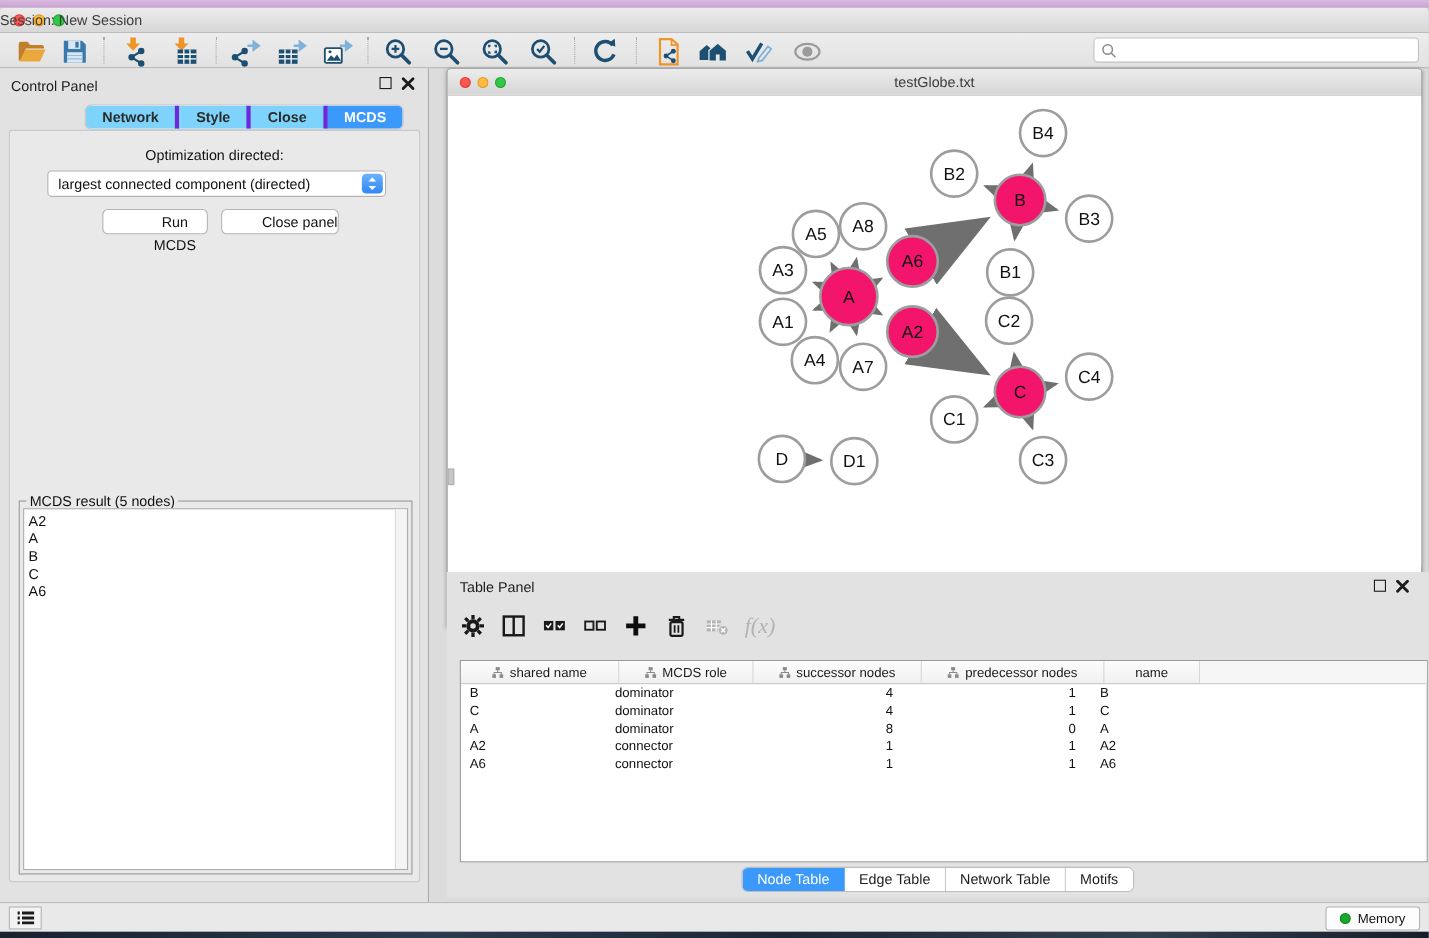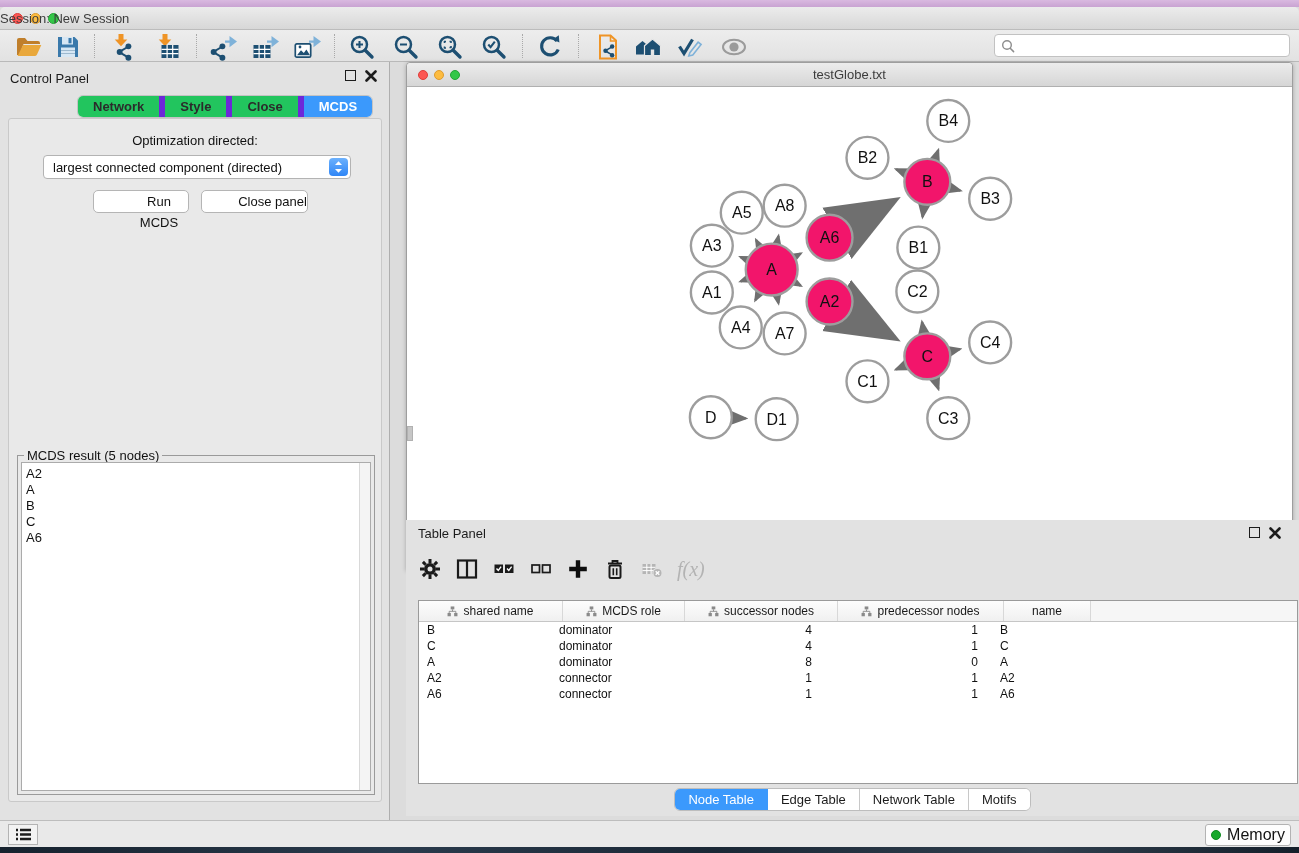--- a/index.html
+++ b/index.html
@@ -40,21 +40,21 @@
   .control-panel { position:absolute; left:0; top:62px; width:390px; height:758px;
     background:#e2e2e2; border-right:1px solid #aeaeae; }
   .panel-title { font-size:13px; color:#1c1c1c; }
   .panel-btns { position:absolute; top:8px; display:flex; gap:9px; }
   .float-ico { width:11px; height:11px; border:1.6px solid #1c1c1c; background:transparent; cursor:pointer; }
   .close-ico { width:12px; height:12px; cursor:pointer; }
 
   .seg-tabs { position:absolute; display:flex; background:#fff; border:1px solid #c3c3c3;
     border-radius:6px; overflow:hidden; height:23px; }
   .seg-tab { padding:0 15px; line-height:21px; font-size:13px; font-weight:bold; color:#2b2b2b;
-    border-right:6px solid #6d28d9; cursor:pointer; background:#22c55e; }
+    border-right:4px solid #6d28d9; cursor:pointer; background:#7dd3fc; }
   .seg-tab:last-child { border-right:none; }
   .seg-tab.sel { background:#3b99fc; color:#fff; border-right-color:#3b99fc; }
 
   .cp-content { position:absolute; left:8px; top:56px; width:374px; height:684px;
     background:#e9e9e9; border:1px solid #c9c9c9; border-radius:3px; }
   .opt-label { position:absolute; left:0; right:0; top:14px; text-align:center; font-size:13px; color:#111; }
   .dropdown { position:absolute; left:34px; top:36px; width:308px; height:24px; background:#fff;
     border:1px solid #b3b3b3; border-radius:4px; cursor:pointer; }
   .dropdown .dd-text { position:absolute; left:9px; top:4px; font-size:13px; color:#111; white-space:nowrap; }
   .dropdown .dd-step { position:absolute; right:2px; top:2px; width:19px; height:18px; border-radius:4px;
@@ -110,21 +110,21 @@
   .bt-tab:last-child { border-right:none; }
   .bt-tab.sel { background:#3b99fc; color:#fff; border-right-color:#3b99fc; }
 
   
   .statusbar { position:absolute; left:0; top:820px; width:1299px; height:27px; background:#e9e9e9;
     border-top:1px solid #bdbdbd; }
   .sb-left-btn { position:absolute; left:8px; top:3px; width:30px; height:21px; background:#f3f3f3;
     border:1px solid #b3b3b3; cursor:pointer; }
   .memory-btn { position:absolute; right:8px; top:3px; width:86px; height:22px; background:#fdfdfd;
     border:1px solid #b3b3b3; border-radius:3px; cursor:pointer; display:flex; align-items:center;
-    justify-content:center; gap:6px; font-size:16px; color:#111; }
+    justify-content:center; gap:6px; font-size:12px; color:#111; }
   .memory-dot { width:10px; height:10px; border-radius:50%; background:#17a82b; border:1px solid #0d8a1f; }
 </style>
 </head>
 <body>
 
 <div id="screen">
 
   <div class="desktop-top"></div>
 
   <div class="titlebar">

